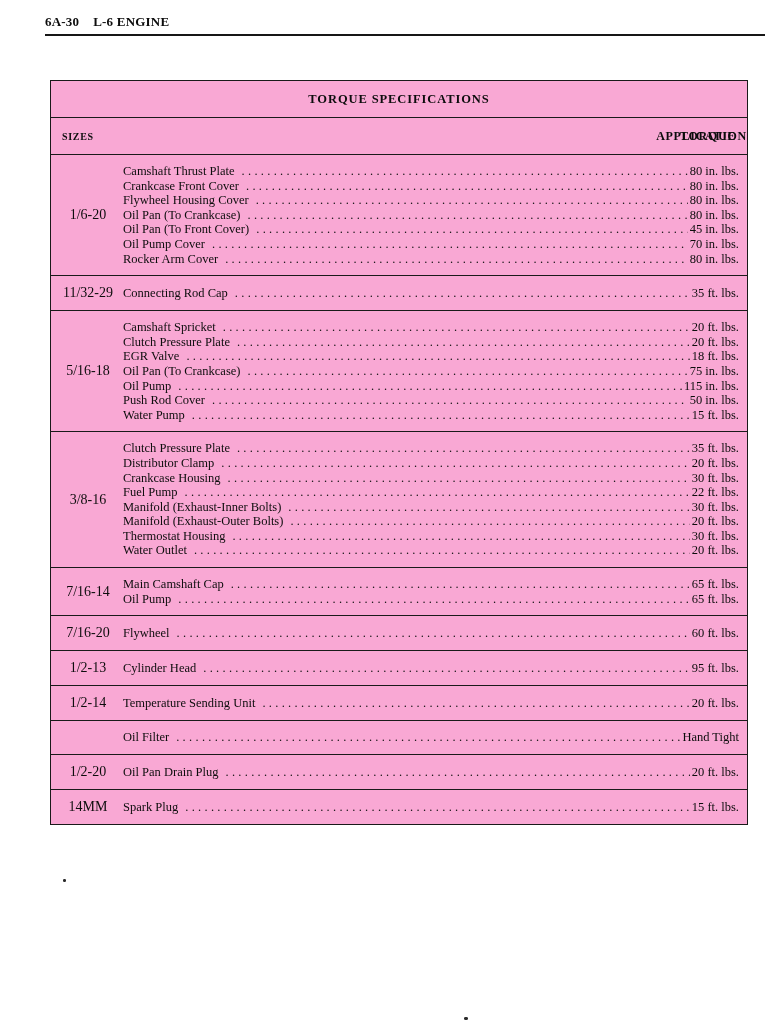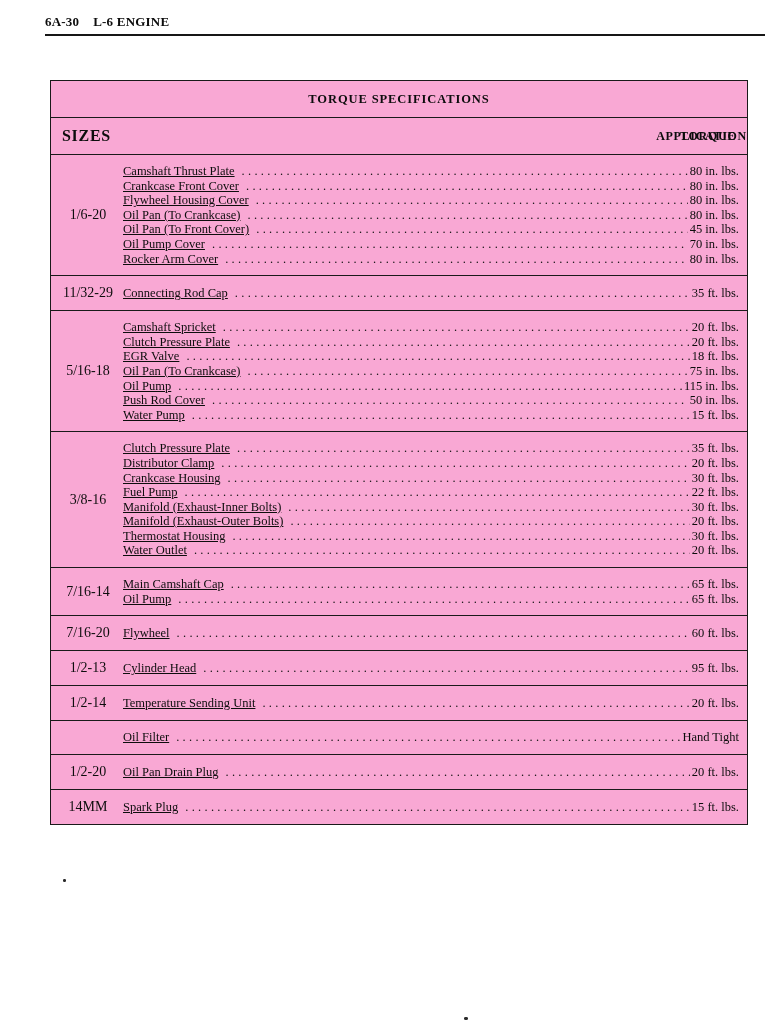--- a/index.html
+++ b/index.html
@@ -66,21 +66,21 @@
     height: 36px;
     position: relative;
     border-bottom: 1.6px solid #1a1a1a;
   }
   .tbl-head-row .h-sizes {
     position: absolute;
     left: 11px;
     top: 50%;
     transform: translateY(-50%);
     font-weight: bold;
-    font-size: 16px;
+    font-size: 10px;
     letter-spacing: 0.7px;
   }
   .tbl-head-row .h-app {
     position: absolute;
     left: 0; right: 0;
     top: 50%;
     transform: translateY(-50%);
     text-align: right;
     font-weight: bold;
     font-size: 12px;
@@ -124,21 +124,20 @@
     display: flex;
     align-items: baseline;
     height: 14.6px;
     line-height: 14.6px;
     font-size: 12.5px;
     white-space: nowrap;
   }
   .spec-app {
     flex: 0 0 auto;
     padding-right: 7px;
-    text-decoration: underline;
   }
   .spec-dots {
     flex: 1 1 auto;
     overflow: hidden;
     white-space: nowrap;
     letter-spacing: 3.3px;
     color: #151515;
     font-size: 12.5px;
     text-align: left;
     min-width: 0;

